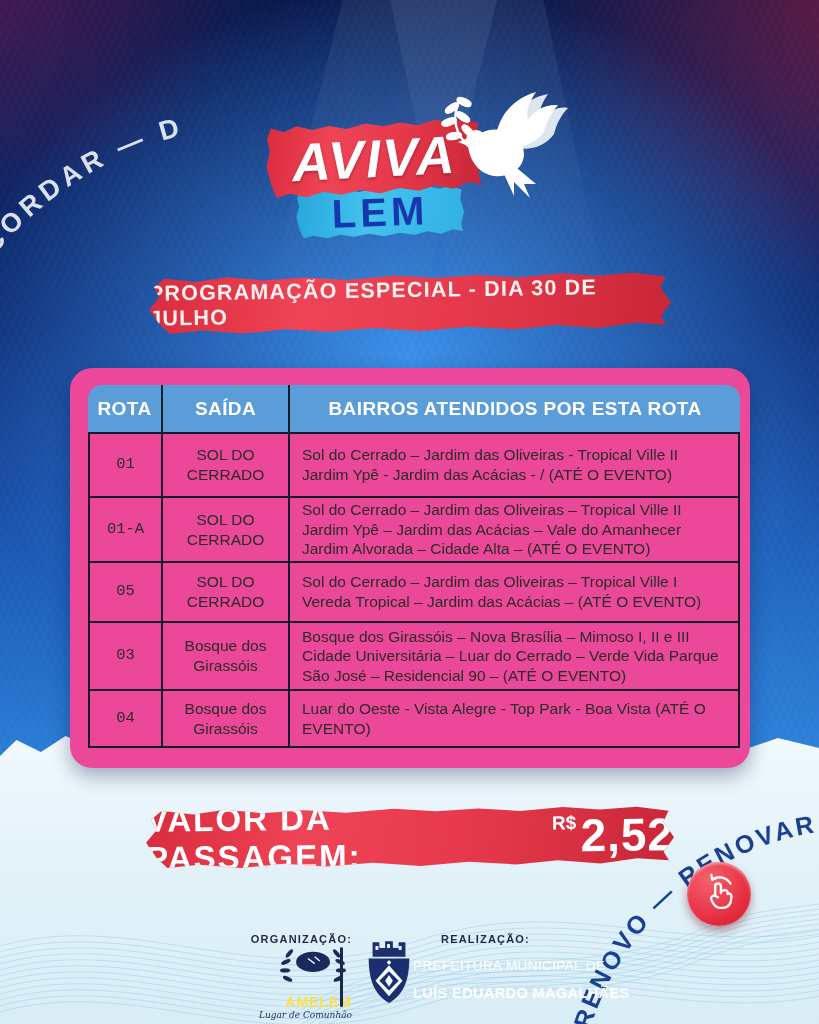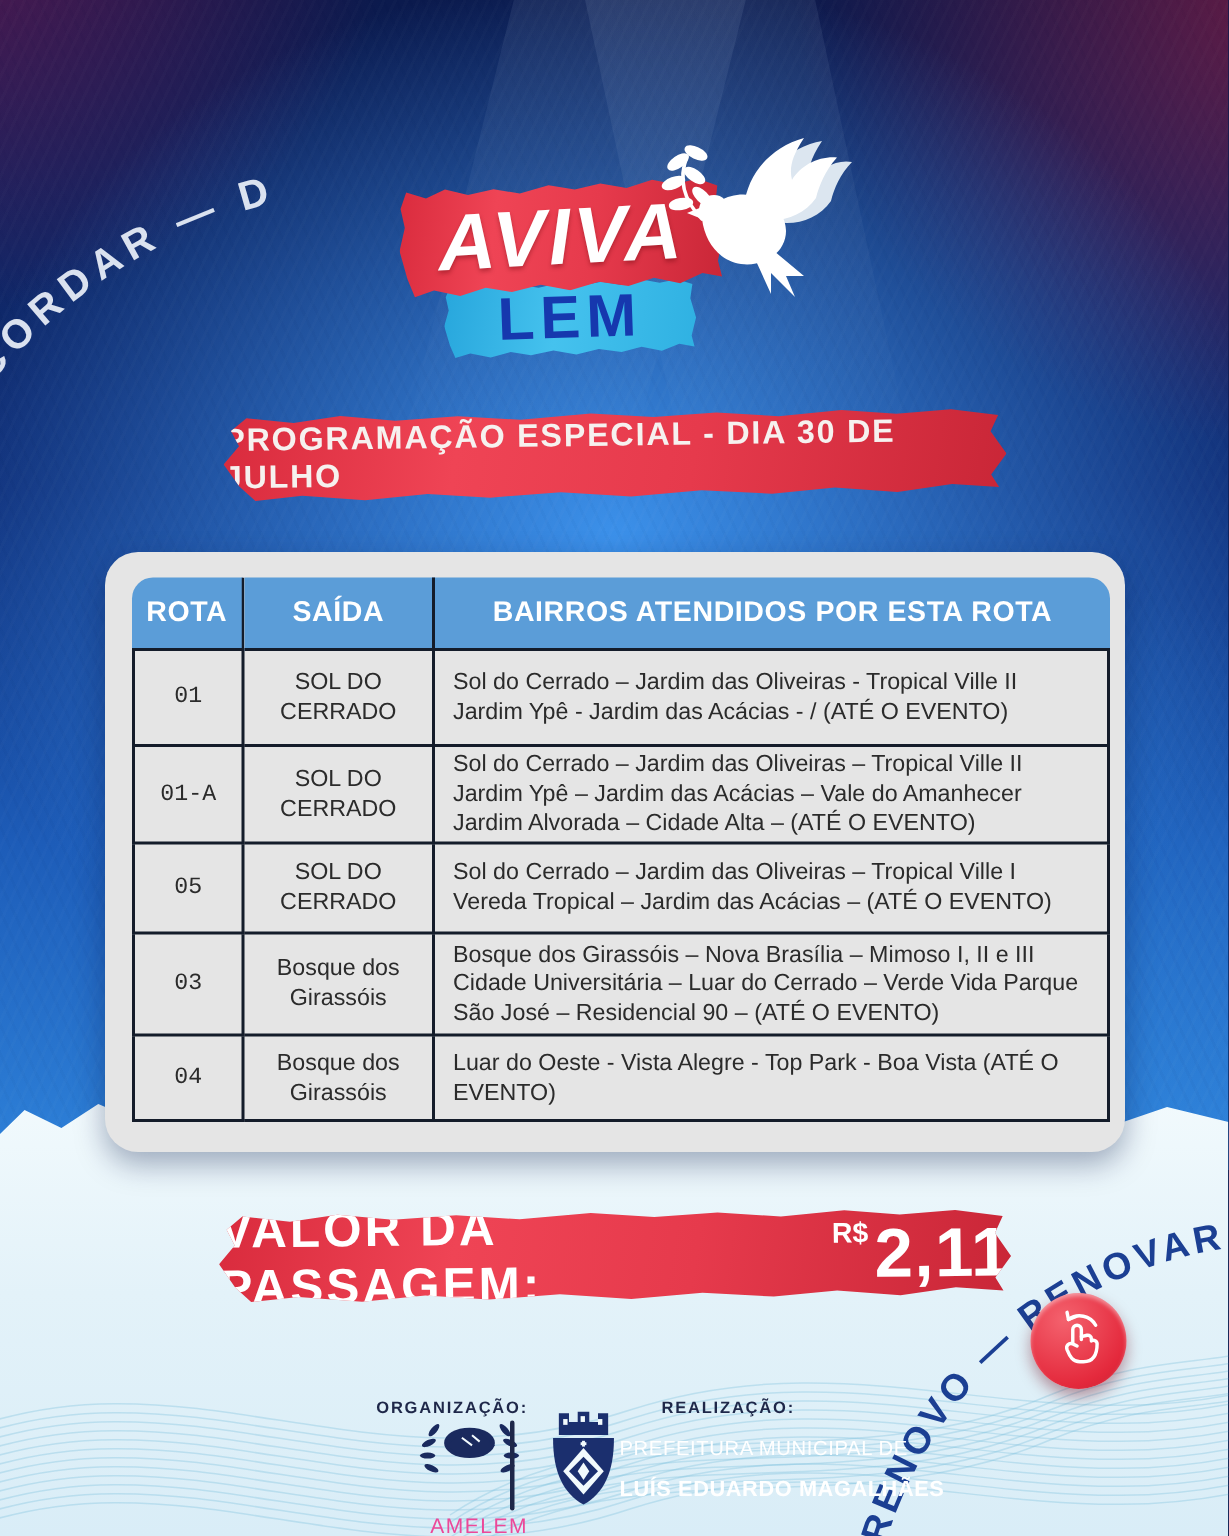--- a/index.html
+++ b/index.html
@@ -58,21 +58,21 @@
     transform:rotate(-.8deg);display:flex;align-items:center;justify-content:center;}
   .banner-program .txt{color:#f6f1ef;font-size:21.5px;font-weight:bold;letter-spacing:1.2px;}
 
   .banner-price{position:absolute;left:146px;top:806px;width:528px;height:62px;
     transform:rotate(-.6deg);display:flex;align-items:center;justify-content:center;gap:8px;}
   .banner-price .lbl{color:#fff;font-size:33px;font-weight:bold;letter-spacing:2px;}
   .banner-price .cur{color:#fff;font-size:19px;font-weight:bold;transform:translateY(-12px);}
   .banner-price .val{color:#fff;font-size:46px;font-weight:bold;letter-spacing:1px;margin-left:-4px;}
 
   
-  .card{position:absolute;left:70px;top:368px;width:680px;height:400px;background:#e5e5e5;
+  .card{position:absolute;left:70px;top:368px;width:680px;height:400px;background:#ec4899;
     border-radius:22px;box-shadow:0 8px 20px rgba(0,20,70,.35);}
   .grid{position:absolute;left:18px;top:17px;width:652px;
     display:grid;grid-template-columns:75px 127px 450px;
     grid-template-rows:49px 64px 65px 60px 68px 57px;}
   .th{background:#5b9dd8;color:#fff;font-weight:bold;font-size:19px;letter-spacing:.4px;
     display:flex;align-items:center;justify-content:center;}
   .th.first{border-radius:14px 0 0 0;}
   .th.last{border-radius:0 14px 0 0;}
   .th.inner{border-right:2.5px solid #141c2a;}
   .th{border-bottom:2.5px solid #141c2a;}
@@ -85,21 +85,21 @@
 
   
   .tap-btn{position:absolute;left:687px;top:862px;width:64px;height:64px;border-radius:50%;
     background:radial-gradient(circle at 35% 28%,#f4626e,#e4293c 70%,#c61f31 100%);
     box-shadow:0 5px 10px rgba(110,0,20,.4), inset 0 2px 3px rgba(255,255,255,.45);
     display:flex;align-items:center;justify-content:center;cursor:pointer;}
 
   
   .footer-label{font-size:11px;font-weight:bold;letter-spacing:1.2px;color:#1e2749;}
   .org{position:absolute;left:222px;top:933px;width:130px;text-align:right;}
-  .org .name{font-size:14px;font-weight:normal;letter-spacing:1px;color:#ec4899;margin-top:15px;}
+  .org .name{font-size:14px;font-weight:bold;letter-spacing:1px;color:#fde047;margin-top:1px;}
   .org .tagline{font-family:"DejaVu Serif",serif;font-style:italic;font-size:9px;color:#1a2a5e;}
   .divider{position:absolute;left:340px;top:947px;width:3px;height:60px;background:#1e2749;border-radius:2px;}
   .crest{position:absolute;left:360px;top:940px;width:58px;height:72px;}
   .real-label{position:absolute;left:441px;top:933px;}
   .real-lines{position:absolute;left:413px;top:958px;color:#ffffff;}
   .real-lines .l1{font-size:13.5px;letter-spacing:.4px;}
   .real-lines .l2{font-size:14.5px;font-weight:bold;letter-spacing:.4px;margin-top:12px;}
 </style>
 </head>
 <body>
@@ -210,21 +210,21 @@
 
       <div class="td c1">04</div>
       <div class="td c2">Bosque dos Girassóis</div>
       <div class="td c3">Luar do Oeste - Vista Alegre - Top Park - Boa Vista (ATÉ O EVENTO)</div>
     </div>
   </div>
 
   <div class="banner-price torn red-grad">
     <span class="lbl">VALOR DA PASSAGEM:</span>
     <span class="cur">R$</span>
-    <span class="val">2,11</span>
+    <span class="val">2,52</span>
   </div>
 
   <div class="tap-btn">
     <svg width="42" height="42" viewBox="0 0 44 44">
       <g stroke="#ffffff" stroke-width="2.4" fill="none" stroke-linecap="round" stroke-linejoin="round">
         <path d="M34,11 A13,13 0 0 0 15,7"></path>
         <path d="M15,7 L14,2 M15,7 L20,5"></path>
         <path d="M18,23 v-9 a3,3 0 0 1 6,0 v7"></path>
         <path d="M24,19 l4,-1 a2.5,2.5 0 0 1 3,2.5 l0,1.5 a2.5,2.5 0 0 1 4,2 c0,7 -2.5,12.5 -9.5,12.5 h-2.5 c-5,0 -7,-3.5 -9,-8.5 c-1,-2.8 1.2,-5 4,-4 l3,1.5"></path>
       </g>

